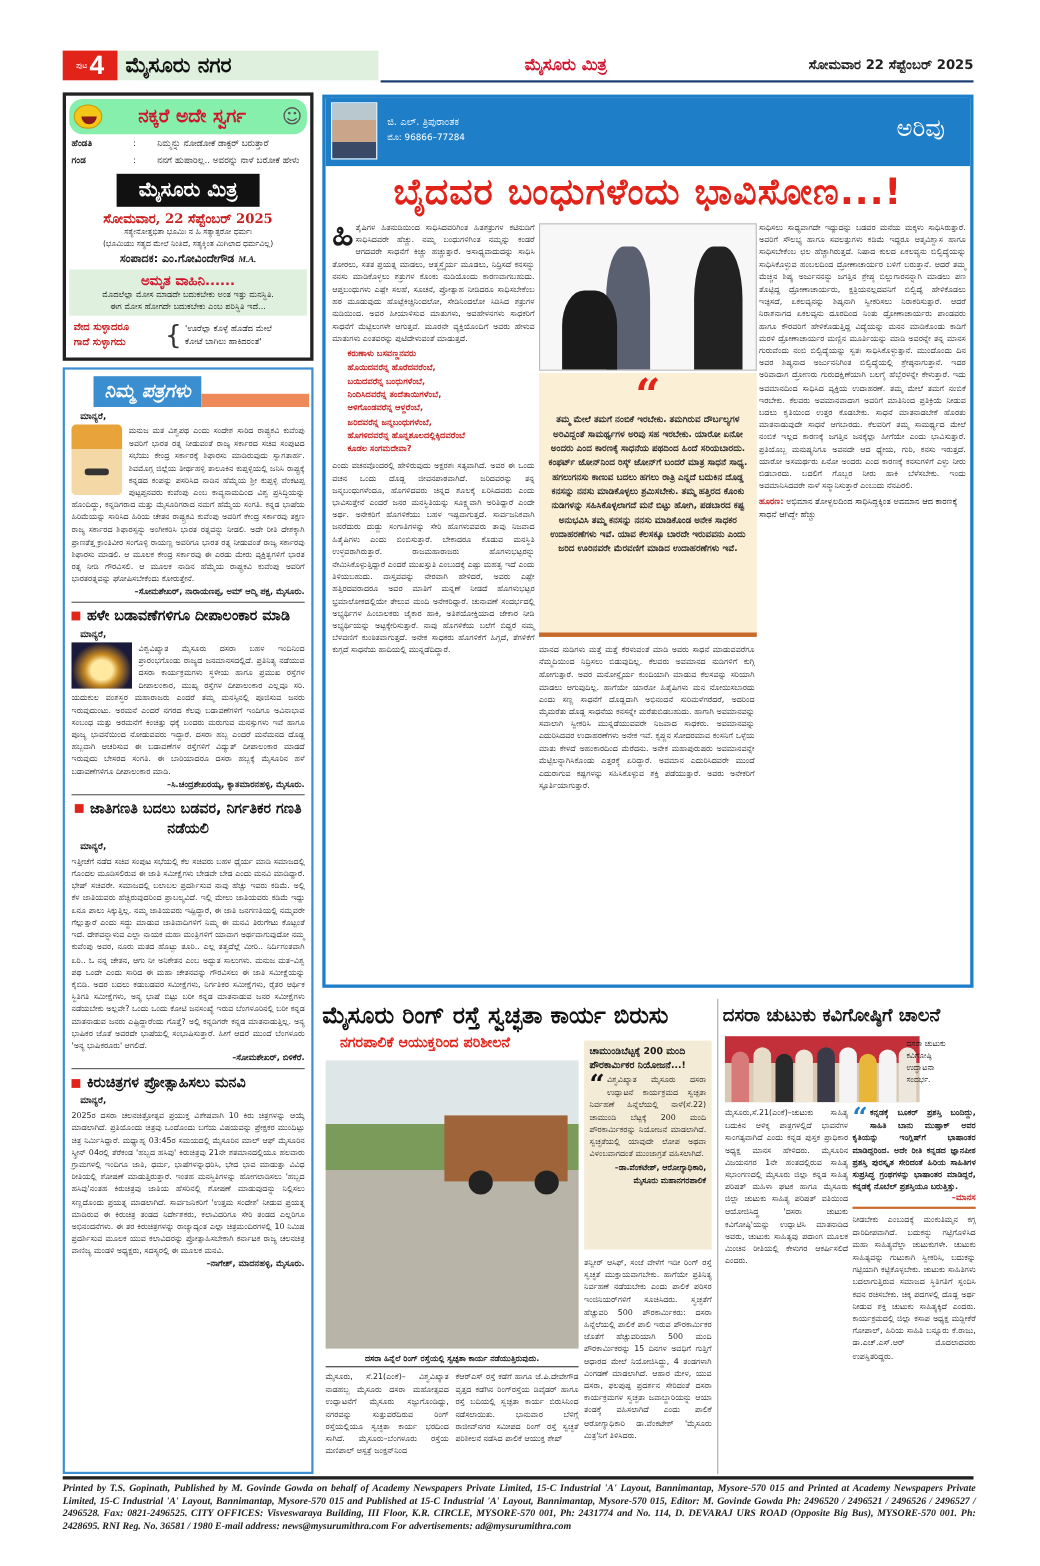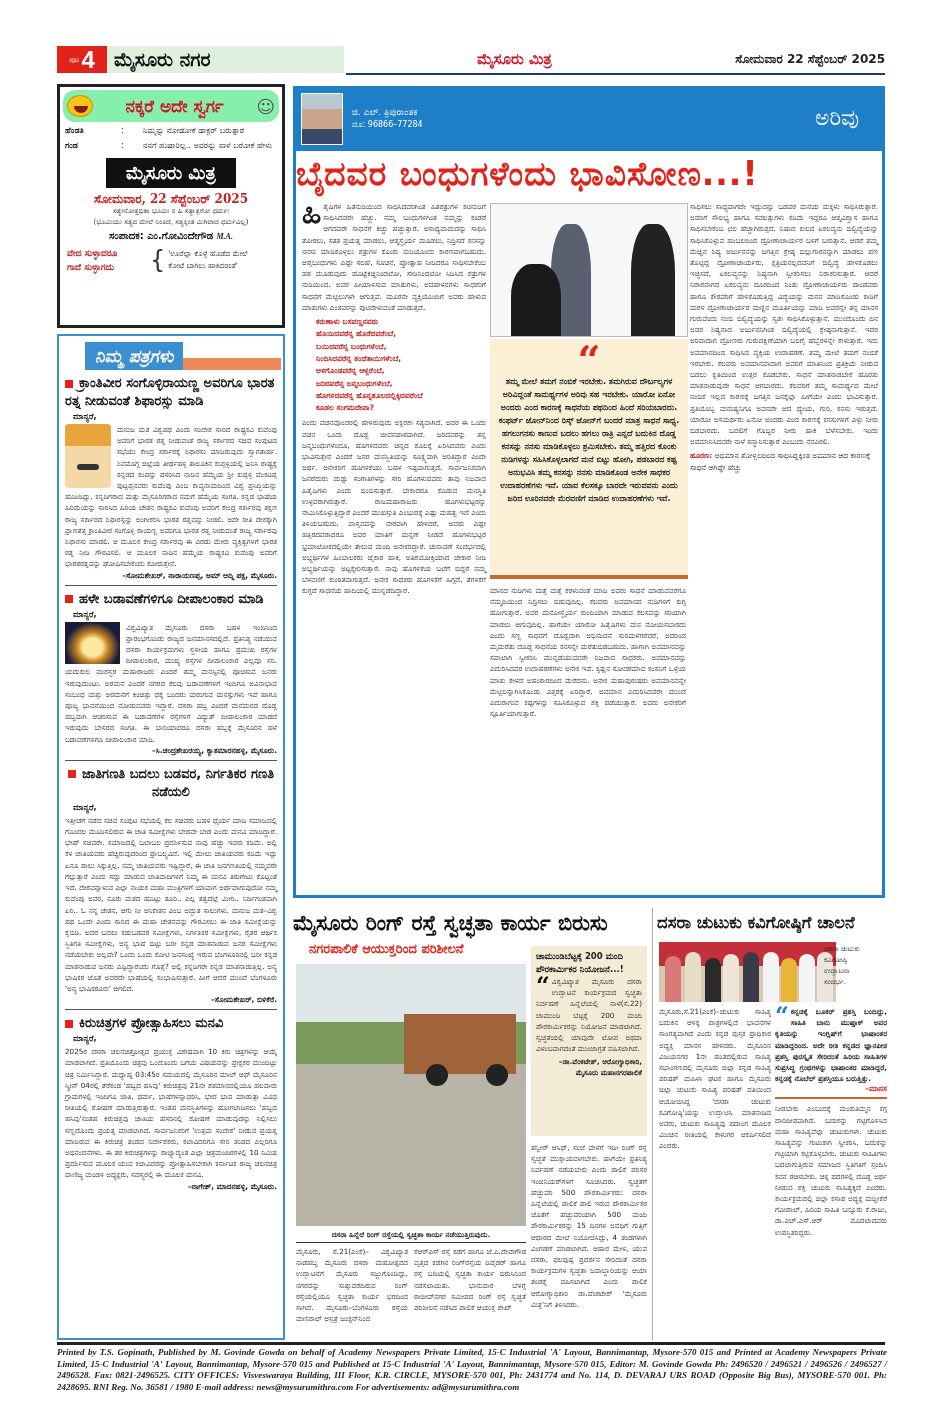--- a/index.html
+++ b/index.html
@@ -57,21 +57,21 @@
   .thumb-king::after { content:""; position:absolute; left: 12px; top: 40px; width: 22px; height: 6px; background:#333; border-radius: 6px; }
   .thumb-palace { width: 55px; height: 42px; background: radial-gradient(ellipse at 50% 60%, #ffe9a0 0 25%, #c98a22 40%, #1a1a3a 70%); }
 
   
   #feature { left: 293px; top: 86px; width: 592px; height: 812px; border: 3px solid #1e7fc8; }
   .feature-band { height: 62px; background: #1e7fc8; position: relative; }
   .author-photo { position: absolute; left: 5px; top: 4px; width: 42px; height: 52px; background: linear-gradient(180deg,#b9c7cf 0 30%,#caa58a 30% 70%,#3a4a66 70%); border: 1px solid #fff; }
   .author-name { position: absolute; left: 56px; top: 18px; color: #fff; font-size: 9px; }
   .author-phone { position: absolute; left: 56px; top: 31px; color: #fff; font-size: 8px; }
   .column-name { position: absolute; right: 23px; top: 16px; color: #fff; font-size: 22px; }
-  .feature-headline { font-size: 33px; font-weight: bold; color: #e2231a; text-align: left; line-height: 46px; height: 46px; white-space: nowrap; letter-spacing: 1px; }
+  .feature-headline { font-size: 33px; font-weight: bold; color: #e2231a; text-align: center; line-height: 46px; height: 46px; white-space: nowrap; letter-spacing: 1px; }
   .feature-cols { position: relative; height: 698px; }
   .fcol { position: absolute; top: 4px; }
   .fcol1 { left: 6px; width: 184px; }
   .fcol2 { left: 194px; width: 196px; top: 256px; }
   .fcol3 { left: 394px; width: 188px; }
   .dropcap { float: left; font-size: 28px; line-height: 26px; font-weight: bold; margin-right: 2px; }
   .poem { color: #c81e1e; font-size: 7.5px; line-height: 12.3px; font-weight: bold; margin: 3px 0 3px 14px; }
   .feature-photo { position: absolute; left: 194px; top: 6px; width: 198px; height: 134px; border: 1px solid #bbb; background: #f7f7f7; overflow: hidden; }
   .fp-person { position: absolute; border-radius: 40% 40% 0 0; }
   .pullquote { position: absolute; left: 194px; top: 142px; width: 198px; height: 240px; background: #fbefd6; border-bottom: 4px solid #c76a2c; padding: 6px 8px; text-align: center; }
@@ -144,41 +144,45 @@
     <span>ನನಗೆ ಹುಷಾರಿಲ್ಲ.. ಅವರನ್ನು ನಾಳೆ ಬರೋಕೆ ಹೇಳು</span>
   </div>
   <div class="paper-logo">ಮೈಸೂರು ಮಿತ್ರ</div>
   <div class="logo-date">ಸೋಮವಾರ, 22 ಸೆಪ್ಟೆಂಬರ್ 2025</div>
   <div class="motto1">ಸತ್ಯೇನೋತ್ತಭಿತಾ ಭೂಮಿಃ ನ ಹಿ ಸತ್ಯಾತ್ಪರೋ ಧರ್ಮಃ</div>
   <div class="motto2">(ಭೂಮಿಯು ಸತ್ಯದ ಮೇಲೆ ನಿಂತಿದೆ, ಸತ್ಯಕ್ಕಿಂತ ಮಿಗಿಲಾದ ಧರ್ಮವಿಲ್ಲ)</div>
   <div class="editor-line">
     <span>ಸಂಪಾದಕ: ಎಂ.ಗೋವಿಂದೇಗೌಡ</span>
     <i>M.A.</i>
   </div>
+  <div class="amrita">
+    <div class="amrita-title">ಅಮೃತ ವಾಹಿನಿ......</div>
+    <div class="amrita-line">ಮೊದಲೆಲ್ಲಾ ಮೋಸ ಮಾಡದೇ ಬದುಕಬೇಕು ಅಂತ ಇತ್ತು ಮನಸ್ಥಿತಿ.</div>
+    <div class="amrita-line">ಈಗ ಮೋಸ ಹೋಗದೇ ಬದುಕಬೇಕು ಎಂಬ ಪರಿಸ್ಥಿತಿ ಇದೆ...</div>
+  </div>
   <div class="proverb">
     <div class="proverb-left">
       <div>ವೇದ ಸುಳ್ಳಾದರೂ</div>
       <div>ಗಾದೆ ಸುಳ್ಳಾಗದು</div>
     </div>
     <div class="proverb-brace">{</div>
     <div class="proverb-right">
       <div>'ಊರೆಲ್ಲಾ ಕೊಳ್ಳೆ ಹೊಡೆದ ಮೇಲೆ</div>
       <div>ಕೋಟೆ ಬಾಗಿಲು ಹಾಕಿದರಂತೆ'</div>
     </div>
   </div>
 </div>
 
 <div id="letters" class="abs">
   <div class="letters-head">
     <span class="letters-title">ನಿಮ್ಮ ಪತ್ರಗಳು</span>
     <span class="letters-band"></span>
   </div>
 
   <div class="letter">
-    <div class="letter-title"><span class="bullet"></span><span>ಕ್ರಾಂತಿವೀರ ಸಂಗೊಳ್ಳಿರಾಯಣ್ಣ ಅವರಿಗೂ ಭಾರತ ರತ್ನ ನೀಡುವಂತೆ ಶಿಫಾರಸ್ಸು ಮಾಡಿ</span></div>
     <div class="salutation">ಮಾನ್ಯರೆ,</div>
     <div class="thumb thumb-king"></div>
     <div class="body-txt">ಮನುಜ ಮತ ವಿಶ್ವಪಥ ಎಂದು ಸಂದೇಶ ಸಾರಿದ ರಾಷ್ಟ್ರಕವಿ ಕುವೆಂಪು ಅವರಿಗೆ ಭಾರತ ರತ್ನ ನೀಡುವಂತೆ ರಾಜ್ಯ ಸರ್ಕಾರದ ಸಚಿವ ಸಂಪುಟದ ಸಭೆಯು ಕೇಂದ್ರ ಸರ್ಕಾರಕ್ಕೆ ಶಿಫಾರಸು ಮಾಡಿರುವುದು ಸ್ವಾಗತಾರ್ಹ. ಶಿವಮೊಗ್ಗ ಜಿಲ್ಲೆಯ ತೀರ್ಥಹಳ್ಳಿ ತಾಲೂಕಿನ ಕುಪ್ಪಳ್ಳಿಯಲ್ಲಿ ಜನಿಸಿ ರಾಷ್ಟ್ರಕ್ಕೆ ಕನ್ನಡದ ಕಂಪನ್ನು ಪಸರಿಸಿದ ನಾಡಿನ ಹೆಮ್ಮೆಯ ಶ್ರೀ ಕುಪ್ಪಳ್ಳಿ ವೆಂಕಟಪ್ಪ ಪುಟ್ಟಪ್ಪನವರು ಕುವೆಂಪು ಎಂಬ ಕಾವ್ಯನಾಮದಿಂದ ವಿಶ್ವ ಪ್ರಸಿದ್ಧಿಯನ್ನು ಹೊಂದಿದ್ದು, ಕನ್ನಡಿಗರಾದ ಮತ್ತು ಮೈಸೂರಿಗರಾದ ನಮಗೆ ಹೆಮ್ಮೆಯ ಸಂಗತಿ. ಕನ್ನಡ ಭಾಷೆಯ ಹಿರಿಮೆಯನ್ನು ಸಾರಿಸಿದ ಹಿರಿಯ ಚೇತನ ರಾಷ್ಟ್ರಕವಿ ಕುವೆಂಪು ಅವರಿಗೆ ಕೇಂದ್ರ ಸರ್ಕಾರವು ತಕ್ಷಣ ರಾಜ್ಯ ಸರ್ಕಾರದ ಶಿಫಾರಸ್ಸನ್ನು ಅಂಗೀಕರಿಸಿ ಭಾರತ ರತ್ನವನ್ನು ನೀಡಲಿ. ಅದೇ ರೀತಿ ದೇಶಕ್ಕಾಗಿ ಪ್ರಾಣತೆತ್ತ ಕ್ರಾಂತಿವೀರ ಸಂಗೊಳ್ಳಿ ರಾಯಣ್ಣ ಅವರಿಗೂ ಭಾರತ ರತ್ನ ನೀಡುವಂತೆ ರಾಜ್ಯ ಸರ್ಕಾರವು ಶಿಫಾರಸು ಮಾಡಲಿ. ಆ ಮೂಲಕ ಕೇಂದ್ರ ಸರ್ಕಾರವು ಈ ಎರಡು ಮೇರು ವ್ಯಕ್ತಿತ್ವಗಳಿಗೆ ಭಾರತ ರತ್ನ ನೀಡಿ ಗೌರವಿಸಲಿ. ಆ ಮೂಲಕ ನಾಡಿನ ಹೆಮ್ಮೆಯ ರಾಷ್ಟ್ರಕವಿ ಕುವೆಂಪು ಅವರಿಗೆ ಭಾರತರತ್ನವನ್ನು ಘೋಷಿಸಬೇಕೆಂದು ಕೋರುತ್ತೇನೆ.</div>
     <div class="signoff">–ಸೋಮಶೇಖರ್, ನಾರಾಯಣಪ್ಪ, ಅಮ್ ಆದ್ಮಿ ಪಕ್ಷ, ಮೈಸೂರು.</div>
   </div>
   <div class="letter-rule"></div>
 
   <div class="letter">
     <div class="letter-title"><span class="bullet"></span><span>ಹಳೇ ಬಡಾವಣೆಗಳಿಗೂ ದೀಪಾಲಂಕಾರ ಮಾಡಿ</span></div>
     <div class="salutation">ಮಾನ್ಯರೆ,</div>

